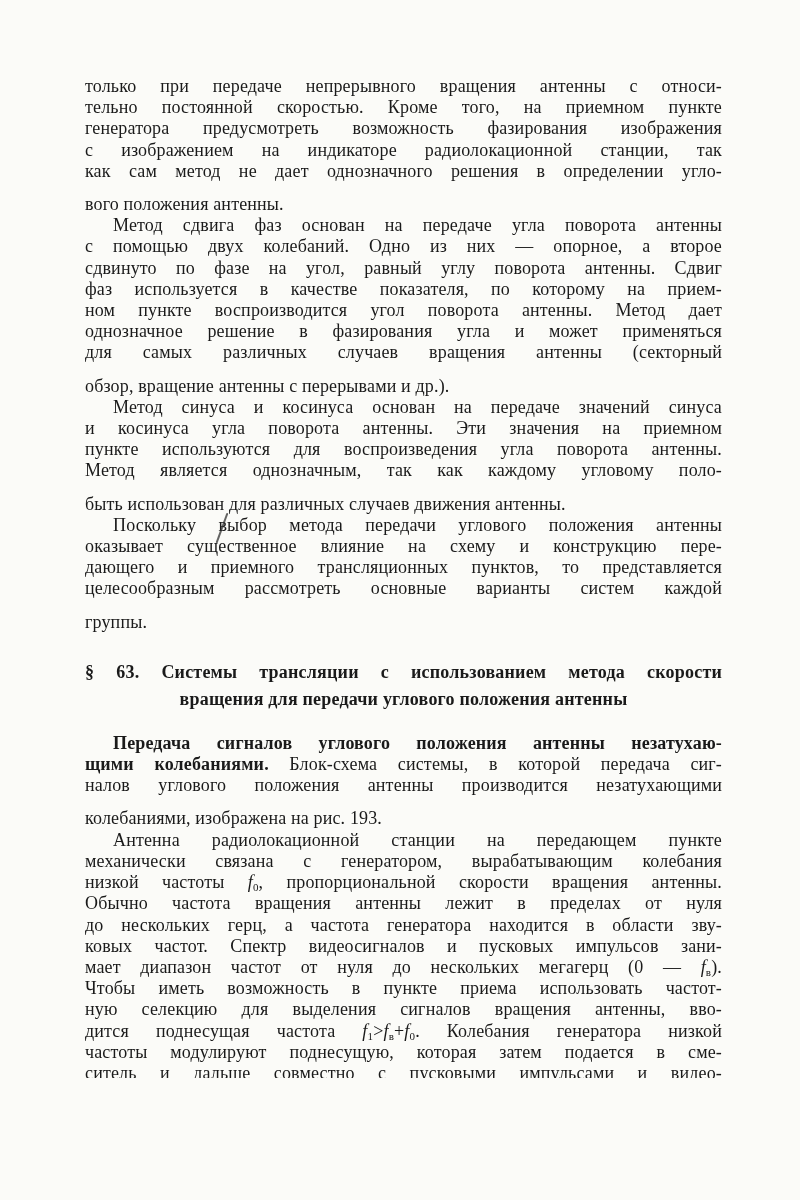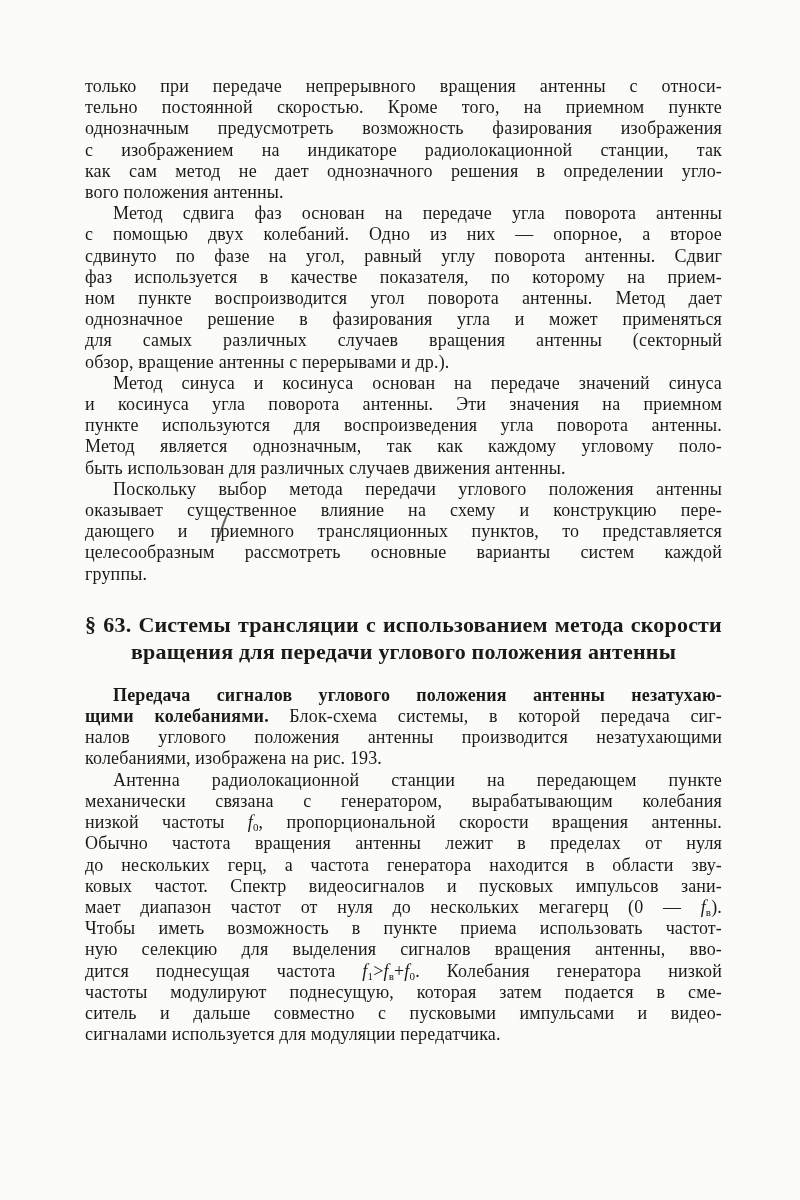--- a/index.html
+++ b/index.html
@@ -18,36 +18,36 @@
     left:85px; top:76px; width:637px;
   }
   .line{
     font-size:18px;
     line-height:21.2px;
     letter-spacing:0.15px;
     text-align:justify;
     text-align-last:justify;
     white-space:normal;
   }
-  .line.plast{ text-align-last:left; }
+  .line.plast{ text-align-last:left;margin-top:12px; }
   .line.pfirst{ text-indent:28px; }
   .b{ font-weight:bold; }
   .fx{ font-style:italic; }
   .fx sub{
     font-style:normal;
     font-size:11px;
     line-height:0;
     vertical-align:-3px;
   }
   .heading{
     margin:26px 0 20px 0;
     font-weight:bold;
   }
   .hline{
-    font-size:22px;
+    font-size:18px;
     line-height:27px;
     letter-spacing:0.2px;
   }
   .hline.h1{ text-align:justify; text-align-last:justify; }
   .hline.h2{ text-align:center; }
   .page-number{
     position:absolute;
     left:98px; top:1148px;
     font-size:17.5px;
     letter-spacing:0.5px;
@@ -62,21 +62,21 @@
   }
 </style>
 </head>
 <body>
 
 <div class="page">
   <main class="column" id="doc">
       <div class="paragraph">
         <div class="line"><span>только при передаче непрерывного вращения антенны с относи-</span></div>
         <div class="line"><span>тельно постоянной скоростью. Кроме того, на приемном пункте</span></div>
-        <div class="line"><span>однозначным предусмотреть возможность фазирования изображения</span></div>
+        <div class="line"><span>генератора предусмотреть возможность фазирования изображения</span></div>
         <div class="line"><span>с изображением на индикаторе радиолокационной станции, так</span></div>
         <div class="line"><span>как сам метод не дает однозначного решения в определении угло-</span></div>
         <div class="line plast"><span>вого положения антенны.</span></div>
       </div>
       <div class="paragraph">
         <div class="line pfirst"><span>Метод сдвига фаз основан на передаче угла поворота антенны</span></div>
         <div class="line"><span>с помощью двух колебаний. Одно из них — опорное, а второе</span></div>
         <div class="line"><span>сдвинуто по фазе на угол, равный углу поворота антенны. Сдвиг</span></div>
         <div class="line"><span>фаз используется в качестве показателя, по которому на прием-</span></div>
         <div class="line"><span>ном пункте воспроизводится угол поворота антенны. Метод дает</span></div>

